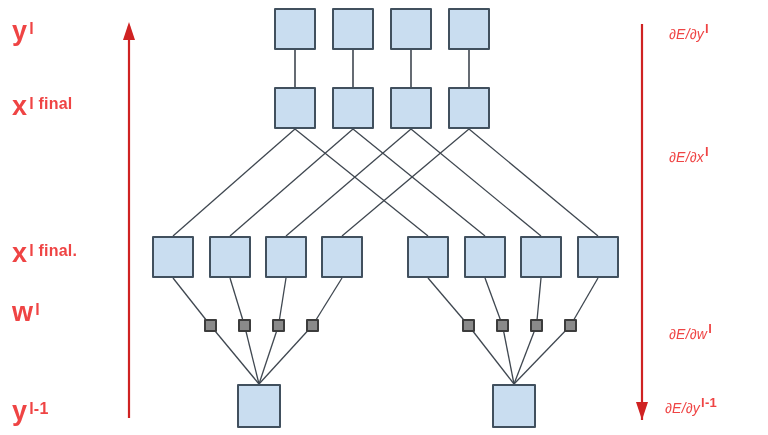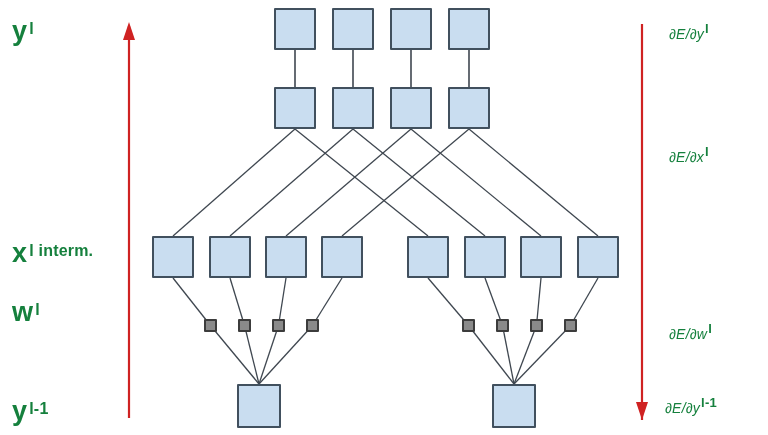--- a/index.html
+++ b/index.html
@@ -31,21 +31,21 @@
   }
   .weight {
     position: absolute;
     box-sizing: border-box;
     background: #8a8a8a;
     border: 2px solid #3c3c3c;
     border-radius: 1px;
   }
   .label {
     position: absolute;
-    color: #15803d;
+    color: #ef4444;
     white-space: nowrap;
     line-height: 1;
   }
   .label .base {
     font-size: 27px;
     font-weight: 600;
     letter-spacing: 0.2px;
   }
   .label .sup {
     font-size: 16px;
@@ -108,22 +108,25 @@
       </g>
       <g>
         <line x1="642" x2="642" y1="24" y2="420" stroke="#cf2222" stroke-width="2.2"></line>
         <polygon points="636,402 648,402 642,420" fill="#cf2222"></polygon>
       </g>
     </svg>
 
   <div class="label label-left" style="left:12px; top:18px;">
     <span class="base">y</span><span class="sup">l</span>
   </div>
+  <div class="label label-left" style="left:12px; top:93px;">
+    <span class="base">x</span><span class="sup">l final</span>
+  </div>
   <div class="label label-left" style="left:12px; top:240px;">
-    <span class="base">x</span><span class="sup">l interm.</span>
+    <span class="base">x</span><span class="sup">l final.</span>
   </div>
   <div class="label label-left" style="left:12px; top:299px;">
     <span class="base">w</span><span class="sup">l</span>
   </div>
   <div class="label label-left" style="left:12px; top:398px;">
     <span class="base">y</span><span class="sup">l-1</span>
   </div>
 
   <div class="label label-right grad" style="left:669px; top:22px;">
     <span class="base">∂E/∂y</span><span class="sup">l</span>

